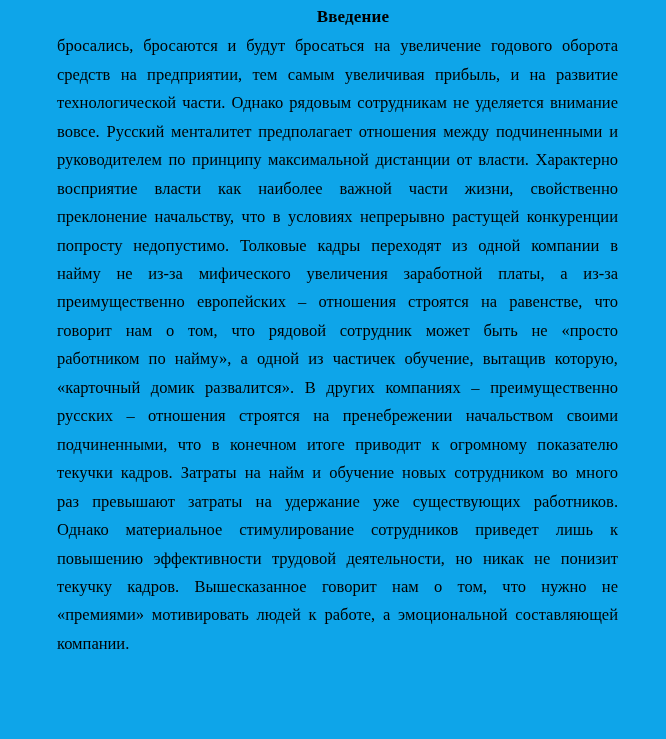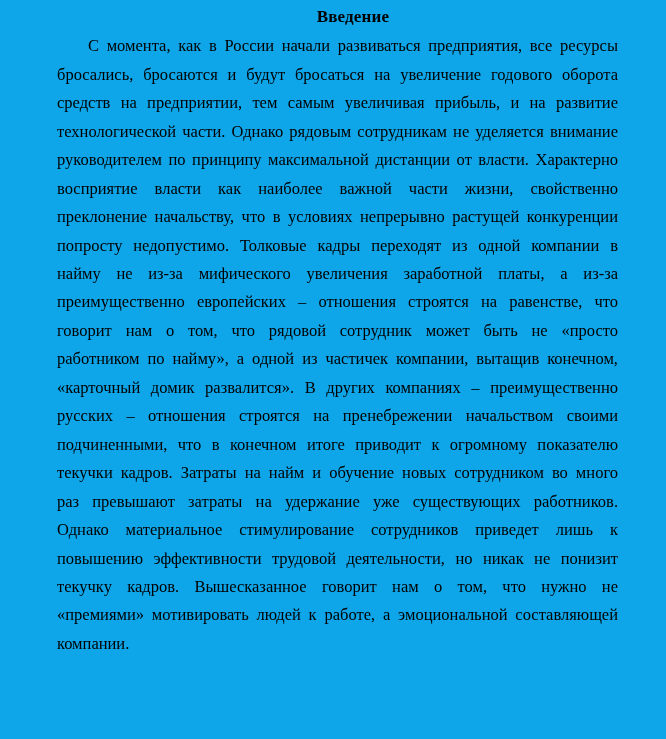--- a/index.html
+++ b/index.html
@@ -50,32 +50,32 @@
     text-align-last: left;
   }
 </style>
 </head>
 <body>
 
 <div class="page">
   <div class="content">
     <div class="doc-title">Введение</div>
     <div class="paragraph">
-        <div class="line first">С момента, как в России начали развиваться предприятия, все ресурсы</div>
         <div class="line">бросались, бросаются и будут бросаться на увеличение годового оборота</div>
         <div class="line">средств на предприятии, тем самым увеличивая прибыль, и на развитие</div>
         <div class="line">технологической части. Однако рядовым сотрудникам не уделяется внимание</div>
+        <div class="line">вовсе. Русский менталитет предполагает отношения между подчиненными и</div>
         <div class="line">руководителем по принципу максимальной дистанции от власти. Характерно</div>
         <div class="line">восприятие власти как наиболее важной части жизни, свойственно</div>
         <div class="line">преклонение начальству, что в условиях непрерывно растущей конкуренции</div>
         <div class="line">попросту недопустимо. Толковые кадры переходят из одной компании в</div>
         <div class="line">найму не из-за мифического увеличения заработной платы, а из-за</div>
         <div class="line">преимущественно европейских – отношения строятся на равенстве, что</div>
         <div class="line">говорит нам о том, что рядовой сотрудник может быть не «просто</div>
-        <div class="line">работником по найму», а одной из частичек компании, вытащив конечном,</div>
+        <div class="line">работником по найму», а одной из частичек обучение, вытащив которую,</div>
         <div class="line">«карточный домик развалится». В других компаниях – преимущественно</div>
         <div class="line">русских – отношения строятся на пренебрежении начальством своими</div>
         <div class="line">подчиненными, что в конечном итоге приводит к огромному показателю</div>
         <div class="line">текучки кадров. Затраты на найм и обучение новых сотрудником во много</div>
         <div class="line">раз превышают затраты на удержание уже существующих работников.</div>
         <div class="line">Однако материальное стимулирование сотрудников приведет лишь к</div>
         <div class="line">повышению эффективности трудовой деятельности, но никак не понизит</div>
         <div class="line">текучку кадров. Вышесказанное говорит нам о том, что нужно не</div>
         <div class="line">«премиями» мотивировать людей к работе, а эмоциональной составляющей</div>
         <div class="line last">компании.</div>

